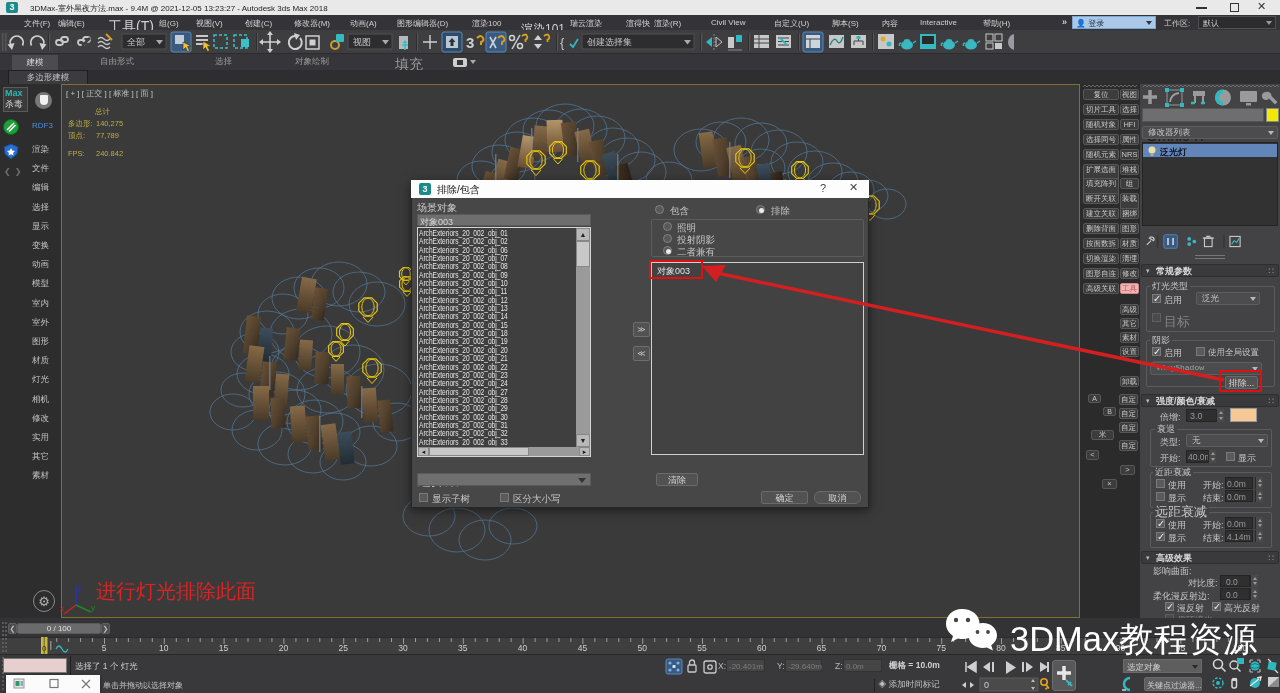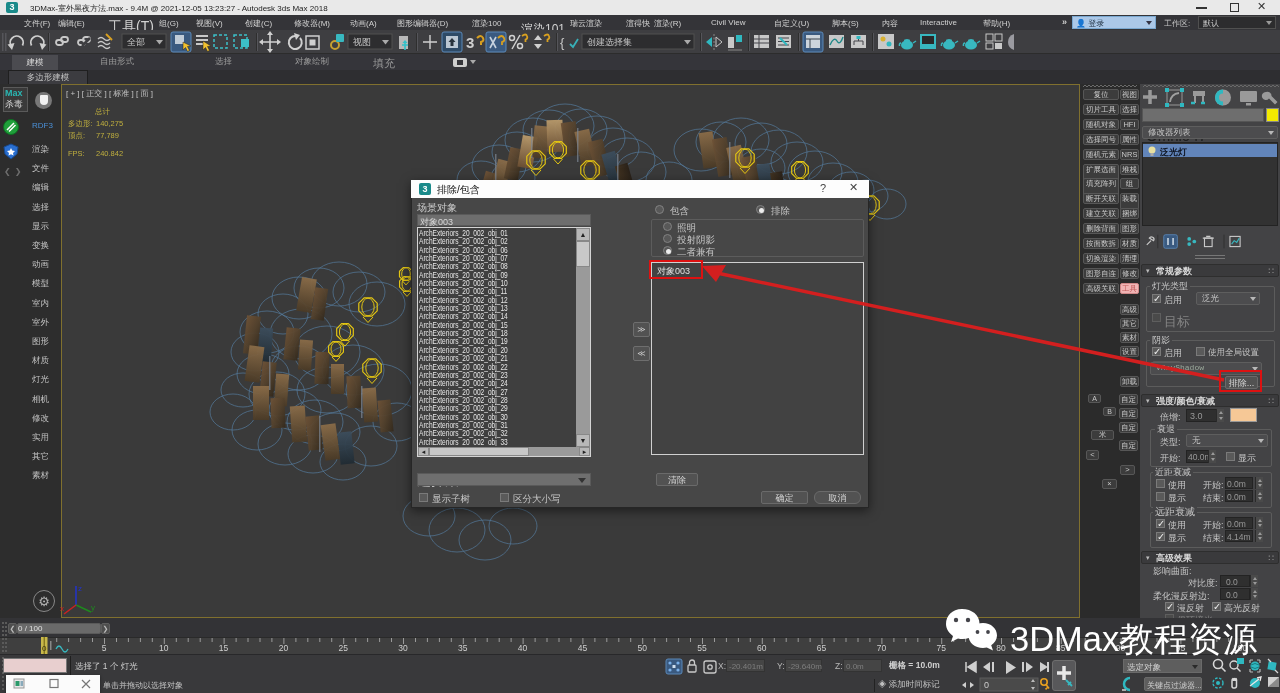--- a/index.html
+++ b/index.html
@@ -230,21 +230,21 @@
         <rect x="0" y="9" width="7" height="6" fill="none" stroke="#c8c8c8"></rect>
         <rect x="9" y="9" width="7" height="6" fill="#c8c8c8"></rect>
       </g>
 <path d="M1014 4 l0 16 q-6 -2 -6 -8 t6 -8 Z" fill="#9a9aa0"></path>
 </svg>
 <div class="abs" style="left:0;top:54px;width:1280px;height:16px;background:#35353a"></div>
 <div class="abs" style="left:12px;top:55px;width:46px;height:15px;background:#4b4b50;color:#d8d8d8;font-size:8.5px;text-align:center;line-height:15px">建模</div>
 <div class="abs" style="left:100px;top:56px;font-size:8.5px;color:#9a9a9a">自由形式</div>
 <div class="abs" style="left:215px;top:56px;font-size:8.5px;color:#9a9a9a">选择</div>
 <div class="abs" style="left:295px;top:56px;font-size:8.5px;color:#9a9a9a">对象绘制</div>
-<div class="abs" style="left:373px;top:56px;font-size:11px;color:#9a9a9a">填充</div>
+<div class="abs" style="left:395px;top:56px;font-size:14px;color:#9a9a9a">填充</div>
 <div class="abs" style="left:453px;top:58px;width:14px;height:9px;background:#cfcfcf;border-radius:2px"></div>
 <div class="abs" style="left:457px;top:60px;width:6px;height:5px;background:#35353a"></div>
 <div class="abs" style="left:470px;top:60px;width:0;height:0;border-left:3px solid transparent;border-right:3px solid transparent;border-top:4px solid #aaa"></div>
 <div class="abs" style="left:0;top:70px;width:1280px;height:14px;background:#2e2e31"></div>
 <div class="abs" style="left:8px;top:70px;width:80px;height:14px;background:#3c3c40;border:1px solid #1f1f1f;border-bottom:none;color:#c0c0c0;font-size:8.5px;text-align:center;line-height:13px">多边形建模</div>
 <div class="abs" style="left:0;top:84px;width:61px;height:534px;background:#2d2d2d"></div>
 <div class="abs" style="left:3px;top:87px;width:25px;height:25px;background:#3a3a3a;border:1px solid #5a5a5a"></div>
 <div class="abs" style="left:5px;top:88px;font-size:9px;font-weight:bold;color:#2ab8b4;line-height:11px">Max</div>
 <div class="abs" style="left:5px;top:99px;font-size:9px;color:#d8d8d8;line-height:10px">杀毒</div>
 <div class="abs" style="left:35px;top:92px;width:17px;height:17px;border-radius:50%;background:#787878"></div>
@@ -442,20 +442,21 @@
       <path d="M341.5 197.0 l3.5 3.9 l3.5 -3.9" fill="none" stroke="#e3c513" stroke-width="1"></path>
 </svg>
 <div class="abs" style="left:66px;top:88px;font-size:8px;color:#c4c4c4;white-space:nowrap">[ + ] [ 正交 ] [ 标准 ] [ 面 ]</div>
 <div style="position:absolute;font-size:7.5px;color:#bfae3e;white-space:nowrap;left:95px;top:107px">总计</div>
 <div style="position:absolute;font-size:7.5px;color:#bfae3e;white-space:nowrap;left:68px;top:119px">多边形:</div>
     <div style="position:absolute;font-size:7.5px;color:#bfae3e;white-space:nowrap;left:96px;top:119px">140,275</div>
 <div style="position:absolute;font-size:7.5px;color:#bfae3e;white-space:nowrap;left:68px;top:131px">顶点:</div>
     <div style="position:absolute;font-size:7.5px;color:#bfae3e;white-space:nowrap;left:96px;top:131px">77,789</div>
 <div style="position:absolute;font-size:7.5px;color:#bfae3e;white-space:nowrap;left:68px;top:149px">FPS:</div>
     <div style="position:absolute;font-size:7.5px;color:#bfae3e;white-space:nowrap;left:96px;top:149px">240.842</div>
+<div class="abs" style="left:96px;top:578px;font-size:20px;color:#dd2222;white-space:nowrap">进行灯光排除此面</div>
 <svg class="abs" style="left:58px;top:583px" width="40" height="36" viewBox="0 0 40 36">
 <path d="M18 22 L18 3" stroke="#2233cc" stroke-width="1.5"></path>
 <path d="M18 22 L33 29" stroke="#1e8a1e" stroke-width="1.5"></path>
 <path d="M18 22 L6 31" stroke="#cc2222" stroke-width="1.5"></path>
 <text x="20" y="8" font-size="8" fill="#2233cc">z</text>
 <text x="33" y="27" font-size="8" fill="#1e8a1e">y</text>
 <text x="2" y="28" font-size="8" fill="#cc2222">x</text>
 </svg>
 <div class="abs" style="left:411px;top:180px;width:458px;height:328px;background:#474747;border:1px solid #262626;box-shadow:0 3px 10px rgba(0,0,0,0.5)"></div>
 <div class="abs" style="left:411px;top:180px;width:458px;height:18px;background:#fdfdfd"></div>
@@ -679,21 +680,21 @@
 <div class="abs" style="left:1225px;top:477px;width:28px;height:12px;background:#2f2f2f;border:1px solid #232323"></div>
 <div class="abs" style="left:1227px;top:479px;font-size:8.5px;color:#999">0.0m</div>
 <div class="spin" style="left:1255px;top:477px;height:12px"></div>
 <div class="cb" style="left:1156px;top:492px"></div>
 <div class="abs" style="left:1168px;top:492px;font-size:9px;color:#c6c6c6">显示</div>
 <div class="abs" style="left:1203px;top:492px;font-size:9px;color:#c6c6c6">结束:</div>
 <div class="abs" style="left:1225px;top:490px;width:28px;height:12px;background:#2f2f2f;border:1px solid #232323"></div>
 <div class="abs" style="left:1227px;top:492px;font-size:8.5px;color:#999">0.0m</div>
 <div class="spin" style="left:1255px;top:490px;height:12px"></div>
 <div class="abs" style="left:1150px;top:512px;width:122px;height:36px;border:1px solid #5c5c5c;border-radius:2px"></div>
-<div class="abs" style="left:1153px;top:507px;font-size:10px;color:#c6c6c6;background:#434345;padding:0 2px;line-height:10px">远距衰减</div>
+<div class="abs" style="left:1153px;top:507px;font-size:13px;color:#c6c6c6;background:#434345;padding:0 2px;line-height:10px">远距衰减</div>
 <div class="cb on" style="left:1156px;top:519px"></div>
 <div class="abs" style="left:1168px;top:519px;font-size:9px;color:#c6c6c6">使用</div>
 <div class="abs" style="left:1203px;top:519px;font-size:9px;color:#c6c6c6">开始:</div>
 <div class="abs" style="left:1225px;top:517px;width:28px;height:12px;background:#2f2f2f;border:1px solid #232323"></div>
 <div class="abs" style="left:1227px;top:519px;font-size:8.5px;color:#999">0.0m</div>
 <div class="spin" style="left:1255px;top:517px;height:12px"></div>
 <div class="cb on" style="left:1156px;top:532px"></div>
 <div class="abs" style="left:1168px;top:532px;font-size:9px;color:#c6c6c6">显示</div>
 <div class="abs" style="left:1203px;top:532px;font-size:9px;color:#c6c6c6">结束:</div>
 <div class="abs" style="left:1225px;top:530px;width:28px;height:12px;background:#2f2f2f;border:1px solid #232323"></div>
@@ -715,21 +716,21 @@
 <div class="abs" style="left:1224px;top:602px;font-size:9px;color:#c6c6c6">高光反射</div>
 <div class="cb" style="left:1165px;top:614px;background:#4a4a4a;border-color:#5e5e5e"></div>
 <div class="abs" style="left:1177px;top:614px;font-size:9px;color:#838383">仅环境光</div>
 <div class="abs" style="left:0;top:618px;width:1280px;height:19px;background:#333336"></div>
 <div class="abs" style="left:0;top:637px;width:1280px;height:17px;background:#3f3f3f;border-top:1px solid #2a2a2a"></div>
 <div class="abs" style="left:0;top:654px;width:1280px;height:39px;background:#39393b;border-top:1px solid #28282a"></div>
 <div class="abs" style="left:2px;top:622px;width:1px;height:30px;border-left:2px dotted #5a5a5a"></div>
 <div class="abs" style="left:5px;top:622px;width:1px;height:30px;border-left:2px dotted #5a5a5a"></div>
 <div class="abs" style="left:2px;top:657px;width:1px;height:33px;border-left:2px dotted #5a5a5a"></div>
 <div class="abs" style="left:8px;top:623px;width:9px;height:11px;background:#4e4e4e;border:1px solid #5e5e5e;border-radius:2px;color:#bbb;font-size:7px;text-align:center;line-height:10px">❮</div>
-<div class="abs" style="left:17px;top:623px;width:84px;height:11px;background:#6a6a6a;border:1px solid #5a5a5a;border-radius:2px;color:#e0e0e0;font-size:8px;text-align:left;line-height:10px">0 / 100</div>
+<div class="abs" style="left:17px;top:623px;width:84px;height:11px;background:#6a6a6a;border:1px solid #5a5a5a;border-radius:2px;color:#e0e0e0;font-size:8px;text-align:center;line-height:10px">0 / 100</div>
 <div class="abs" style="left:101px;top:623px;width:9px;height:11px;background:#4e4e4e;border:1px solid #5e5e5e;border-radius:2px;color:#bbb;font-size:7px;text-align:center;line-height:10px">❯</div>
 <svg class="abs" style="left:0;top:637px" width="1280" height="17" viewBox="0 0 1280 17">
       <path d="M56 12 q3 -6 6 0 t6 0" stroke="#38b8c0" stroke-width="1.3" fill="none"></path>
       <rect x="50" y="4" width="1.5" height="9" fill="#888"></rect>
       <rect x="44.2" y="1" width="1" height="6" fill="#9a9a9a"></rect>
       <rect x="56.2" y="1" width="1" height="4" fill="#9a9a9a"></rect>
       <rect x="68.1" y="1" width="1" height="4" fill="#9a9a9a"></rect>
       <rect x="80.1" y="1" width="1" height="4" fill="#9a9a9a"></rect>
       <rect x="92.0" y="1" width="1" height="4" fill="#9a9a9a"></rect>
       <rect x="104.0" y="1" width="1" height="6" fill="#9a9a9a"></rect>

